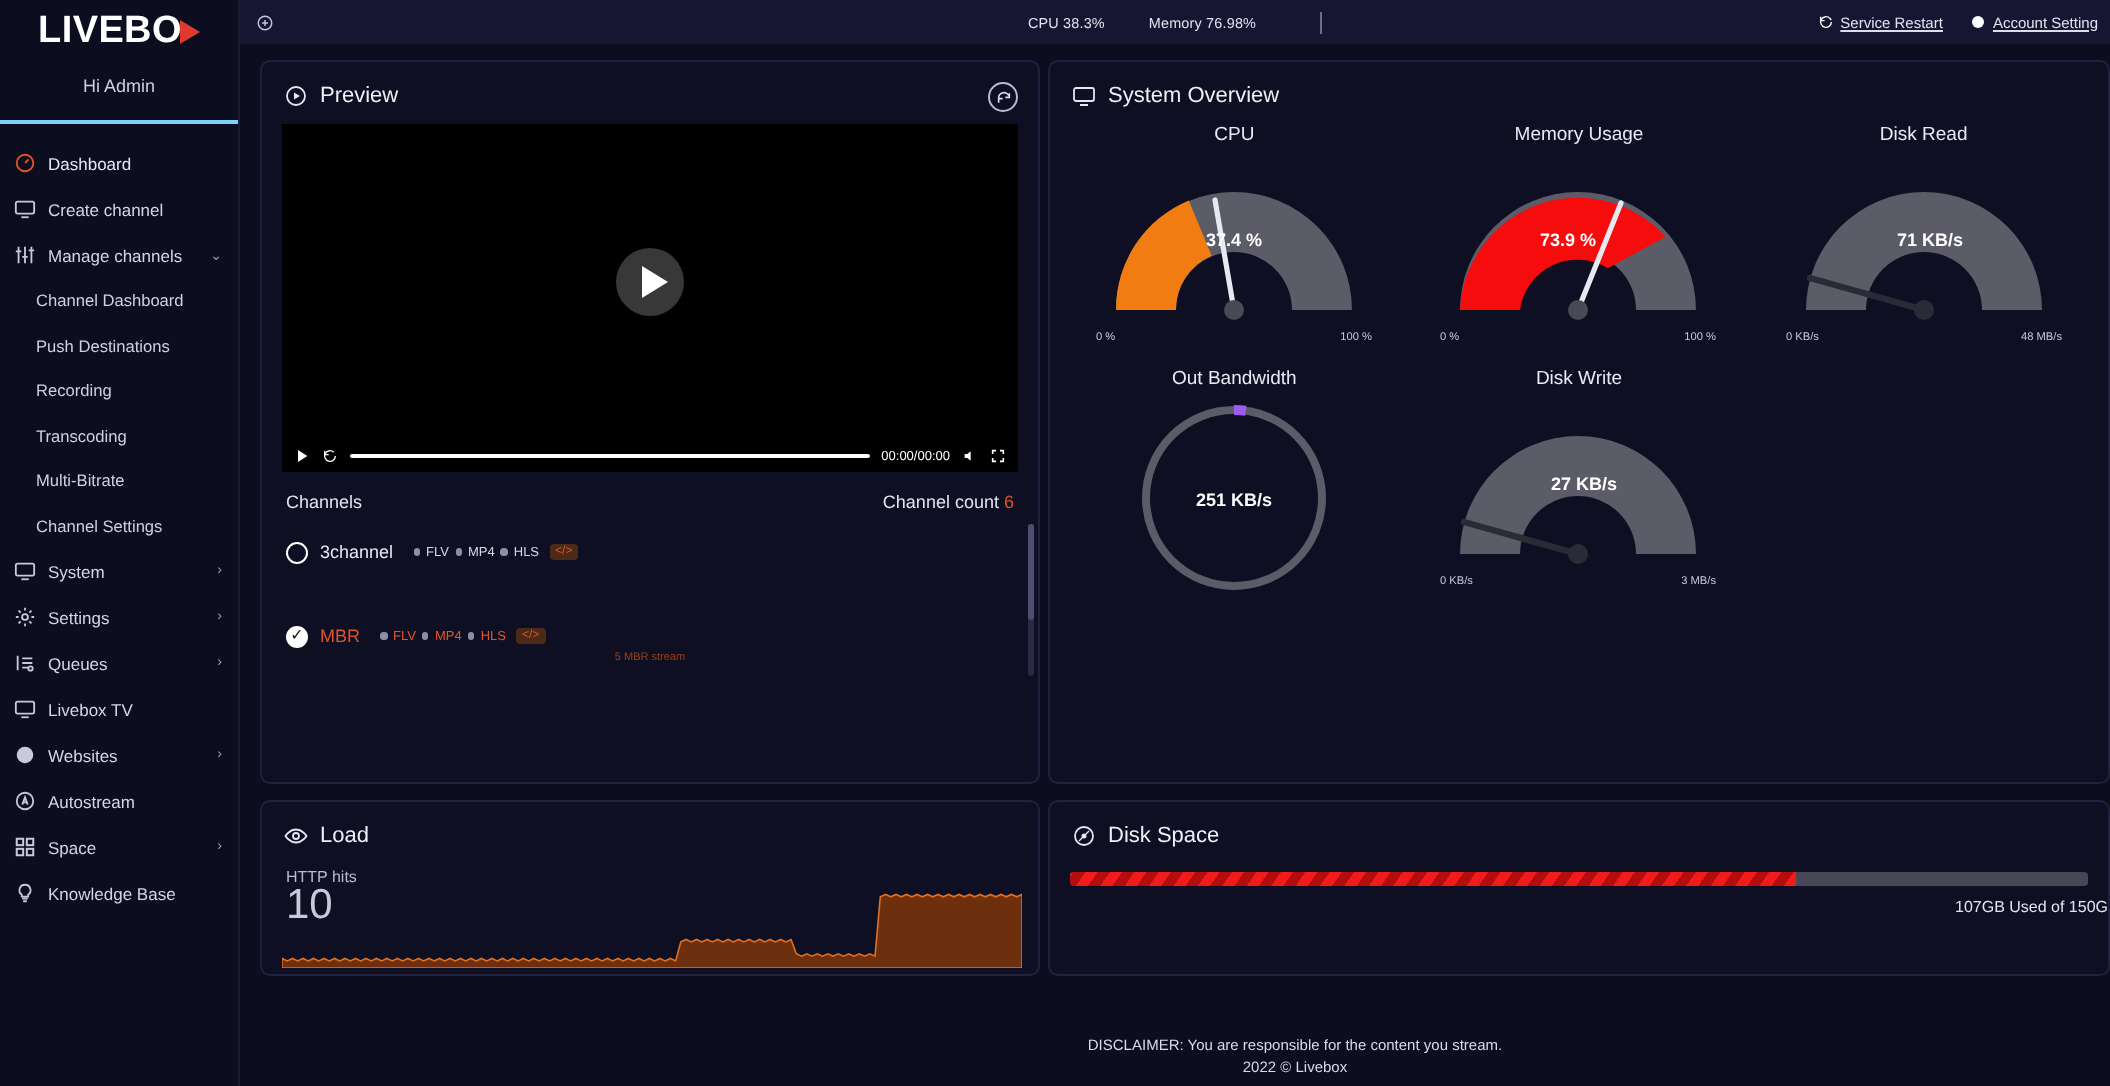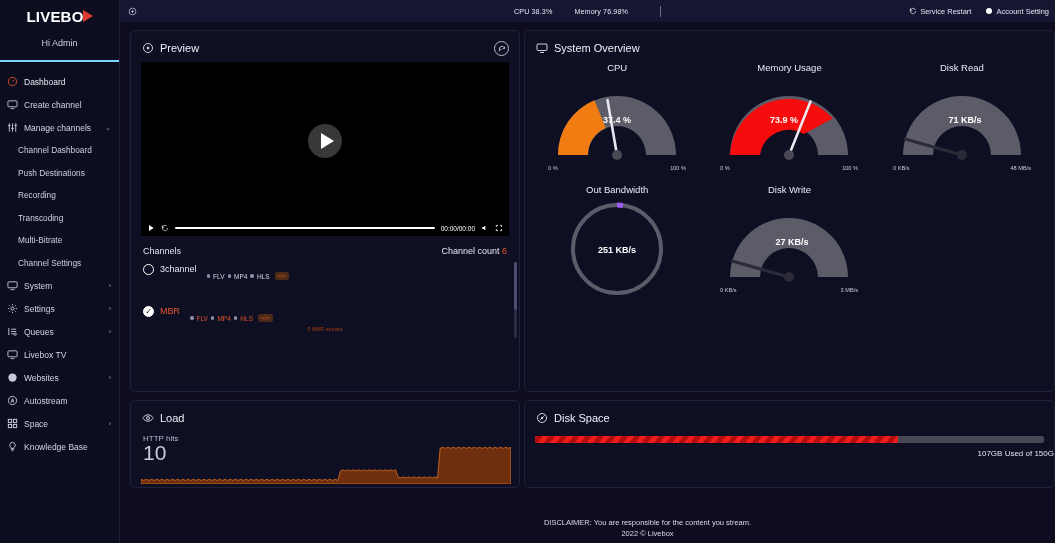--- a/index.html
+++ b/index.html
@@ -18,21 +18,21 @@
     background: #0d0d20;
     border-right: 1px solid #1b1b33;
     position: relative;
     overflow: hidden;
   }
   .brand {
     height: 28px; display: flex; align-items: center; justify-content: center;
     padding-top: 4px;
   }
   .brand-text {
-    font-size: 15px; font-weight: bold; letter-spacing: .2px;
+    font-size: 19px; font-weight: bold; letter-spacing: .2px;
     color: #ffffff; display: flex; align-items: center;
   }
   .brand-x {
     display:inline-block; width: 0; height: 0;
     border-top: 6px solid transparent;
     border-bottom: 6px solid transparent;
     border-left: 10px solid #e03a2f;
     margin-left: -1px;
     position: relative; top: 0px;
   }
@@ -66,20 +66,21 @@
 
   
   .main { flex: 1 1 auto; display: flex; flex-direction: column; position: relative; }
 
   .topbar {
     height: 22px; flex: 0 0 22px;
     background: #161633;
     display: flex; align-items: center;
     padding: 0 6px; font-size: 7.5px; color: #dcdcea;
     position: relative;
+    text-decoration: underline;
   }
   .topbar-left { display:flex; align-items:center; }
   .tb-ico { width:12px;height:12px;display:flex;align-items:center;justify-content:center;color:#c2c2d8;cursor:pointer; }
   .tb-ico svg{width:9px;height:9px;display:block;}
   .topbar-center {
     position: absolute; left: 0; right: 0; text-align: center;
     display: flex; align-items: center; justify-content: center; gap: 22px;
     pointer-events: none;
   }
   .stat { font-size: 7.2px; color: #e3e3ef; letter-spacing:.1px; }
@@ -144,21 +145,21 @@
   .vc-ico svg{width:8px;height:8px;display:block;}
   .vc-bar { flex:1 1 auto; height:2px; background:#fff; border-radius:1px; cursor:pointer; }
   .vc-time { font-size:6.5px; white-space:nowrap; }
 
   .ch-head {
     display:flex; align-items:center; justify-content:space-between;
     padding: 10px 12px 4px 12px; font-size: 9px; color:#e4e4f0;
   }
   .ch-count-val { color:#e2542a; }
   .ch-list { padding: 4px 12px 0 12px; position:relative; height: 95px; }
-  .ch-row { display:flex; gap:6px; height: 24px; font-size: 8px; }
+  .ch-row { display:flex; align-items:center; gap:6px; height: 24px; font-size: 8px; }
   .ch-row.sel .ch-name, .ch-row.sel .fmt { color:#e2542a; }
   .radio {
     width:11px;height:11px;border-radius:50%;border:1.4px solid #fff;
     flex:0 0 11px; display:flex;align-items:center;justify-content:center; cursor:pointer;
   }
   .radio.checked { background:#fff; border-color:#fff; }
   .radio.checked:after{ content:"✓"; font-size:8px; color:#111; line-height:1; }
   .ch-name { font-size: 9px; color:#e9e9f3; margin-right:4px; }
   .fmt { display:flex; align-items:center; gap:3px; font-size:6.5px; color:#d7d7e6; }
   .dot { width:3.5px;height:3.5px;border-radius:50%;background:#8e8ea8; display:inline-block; }

